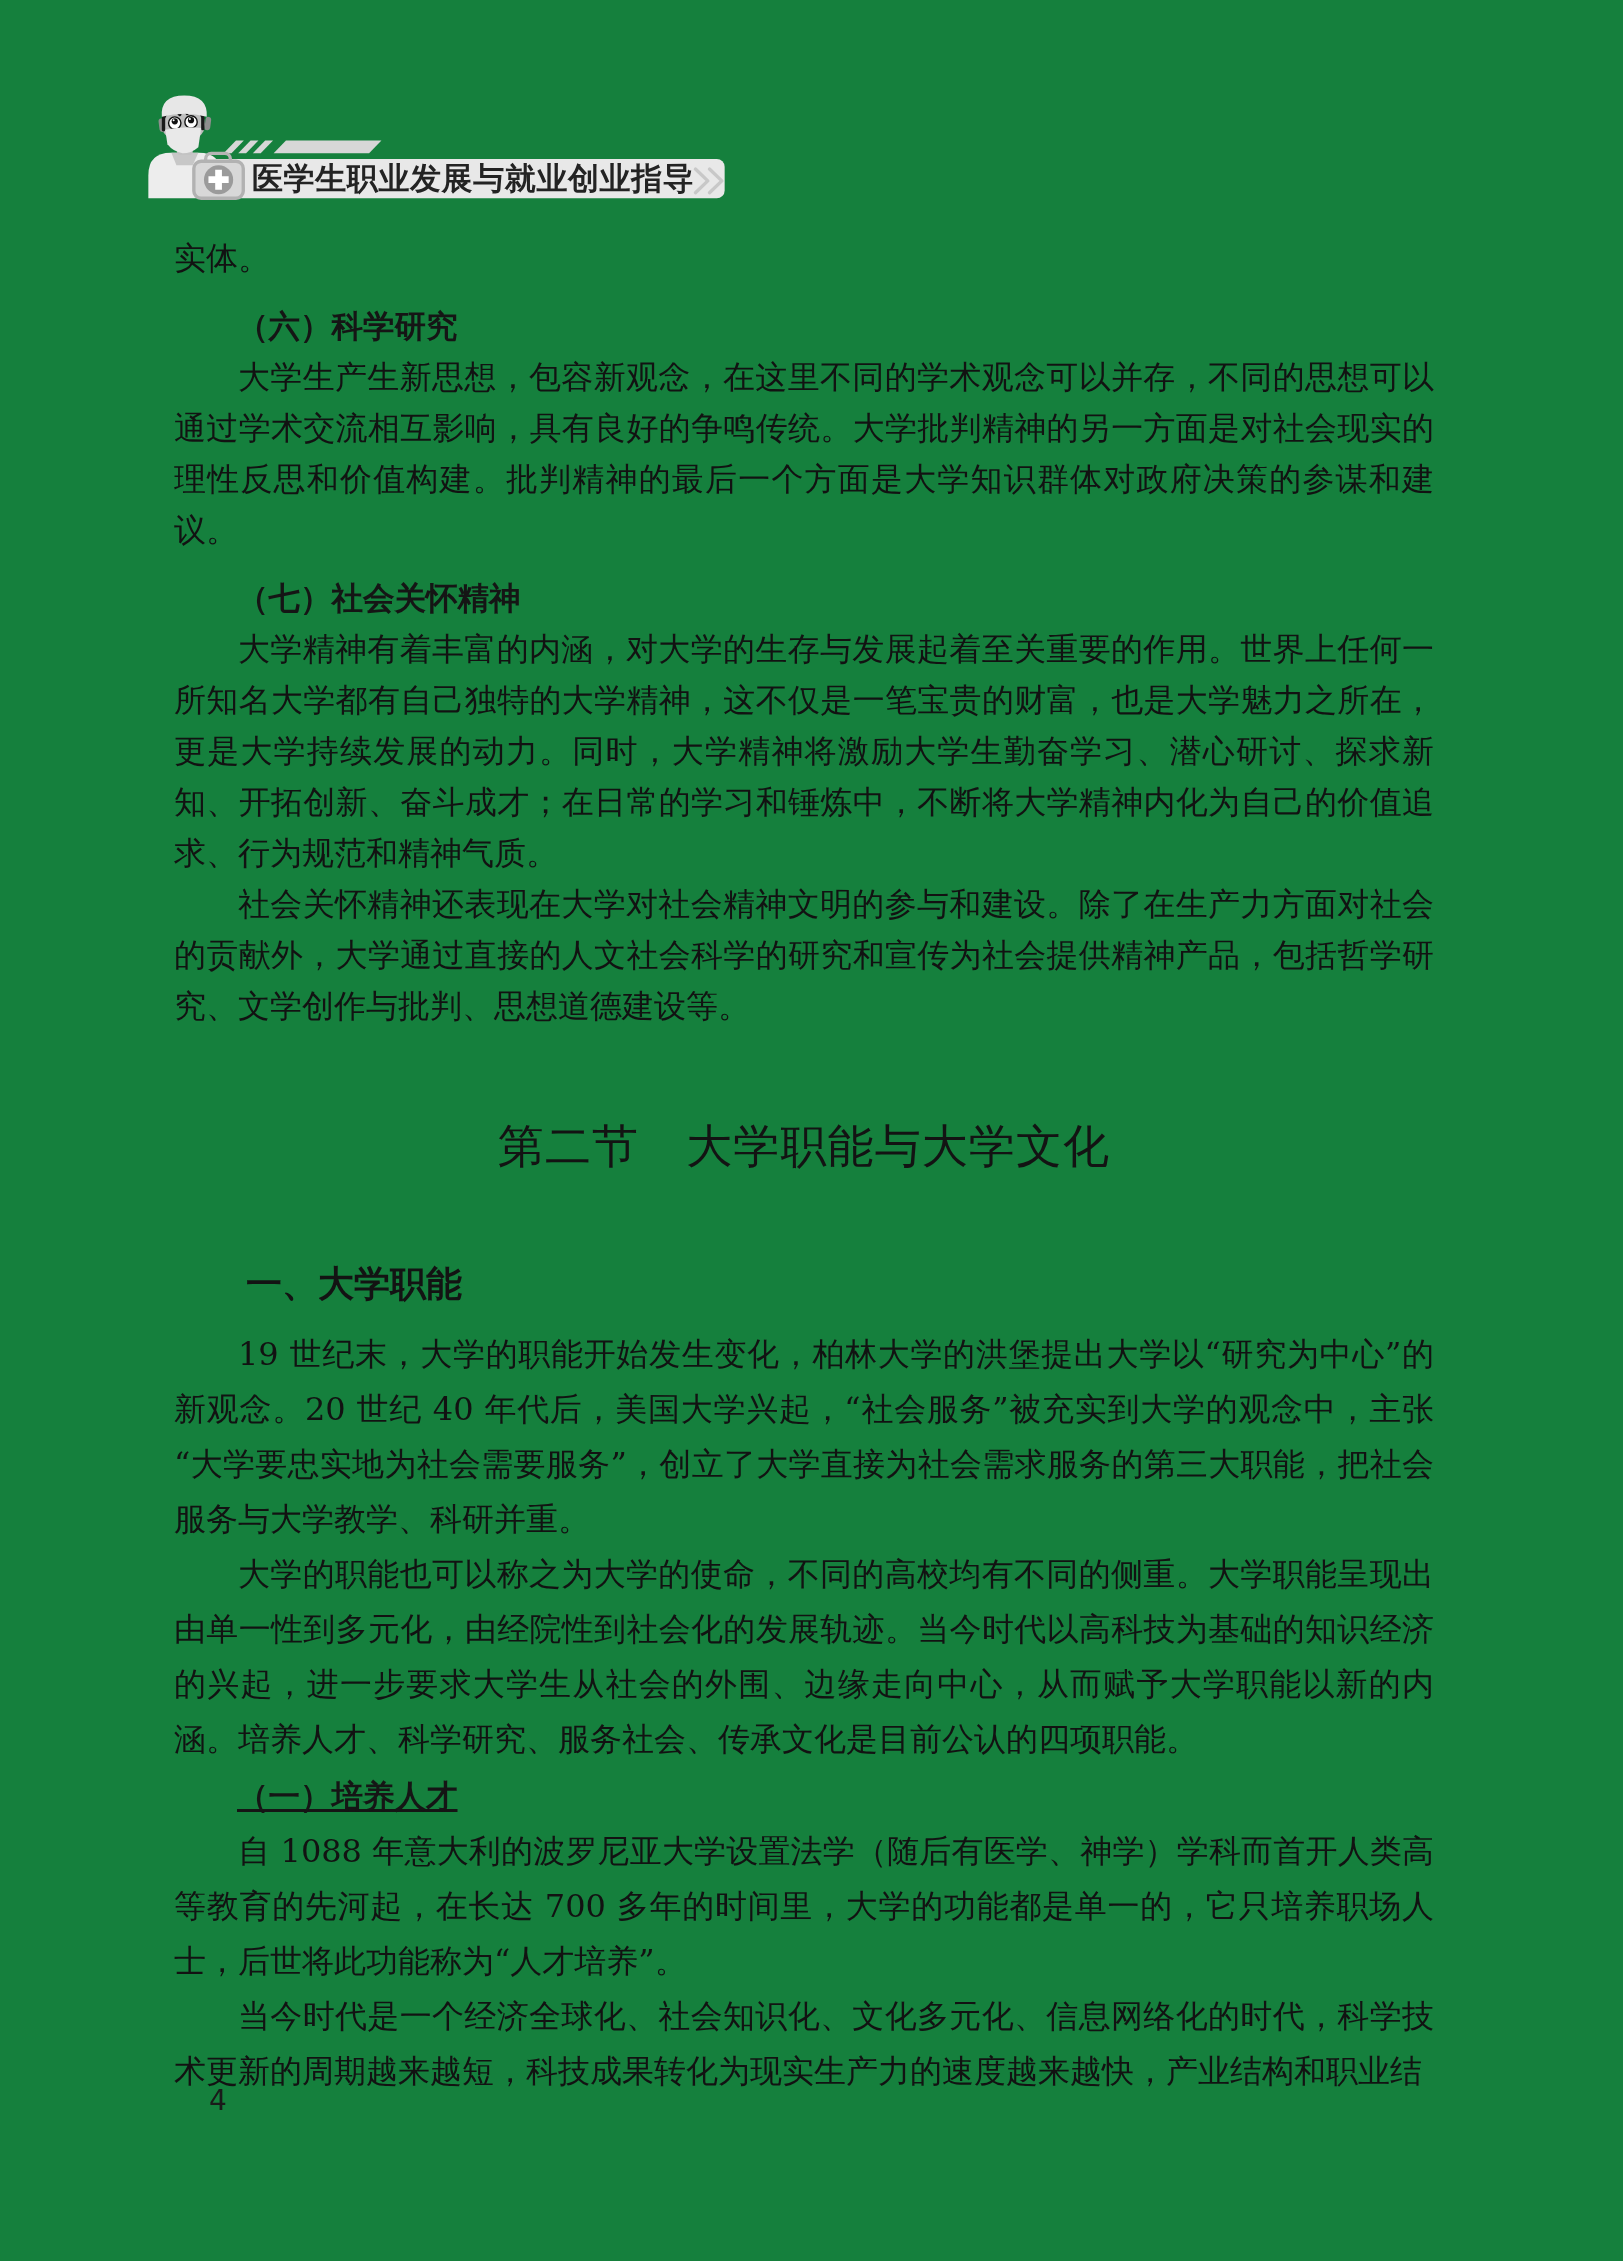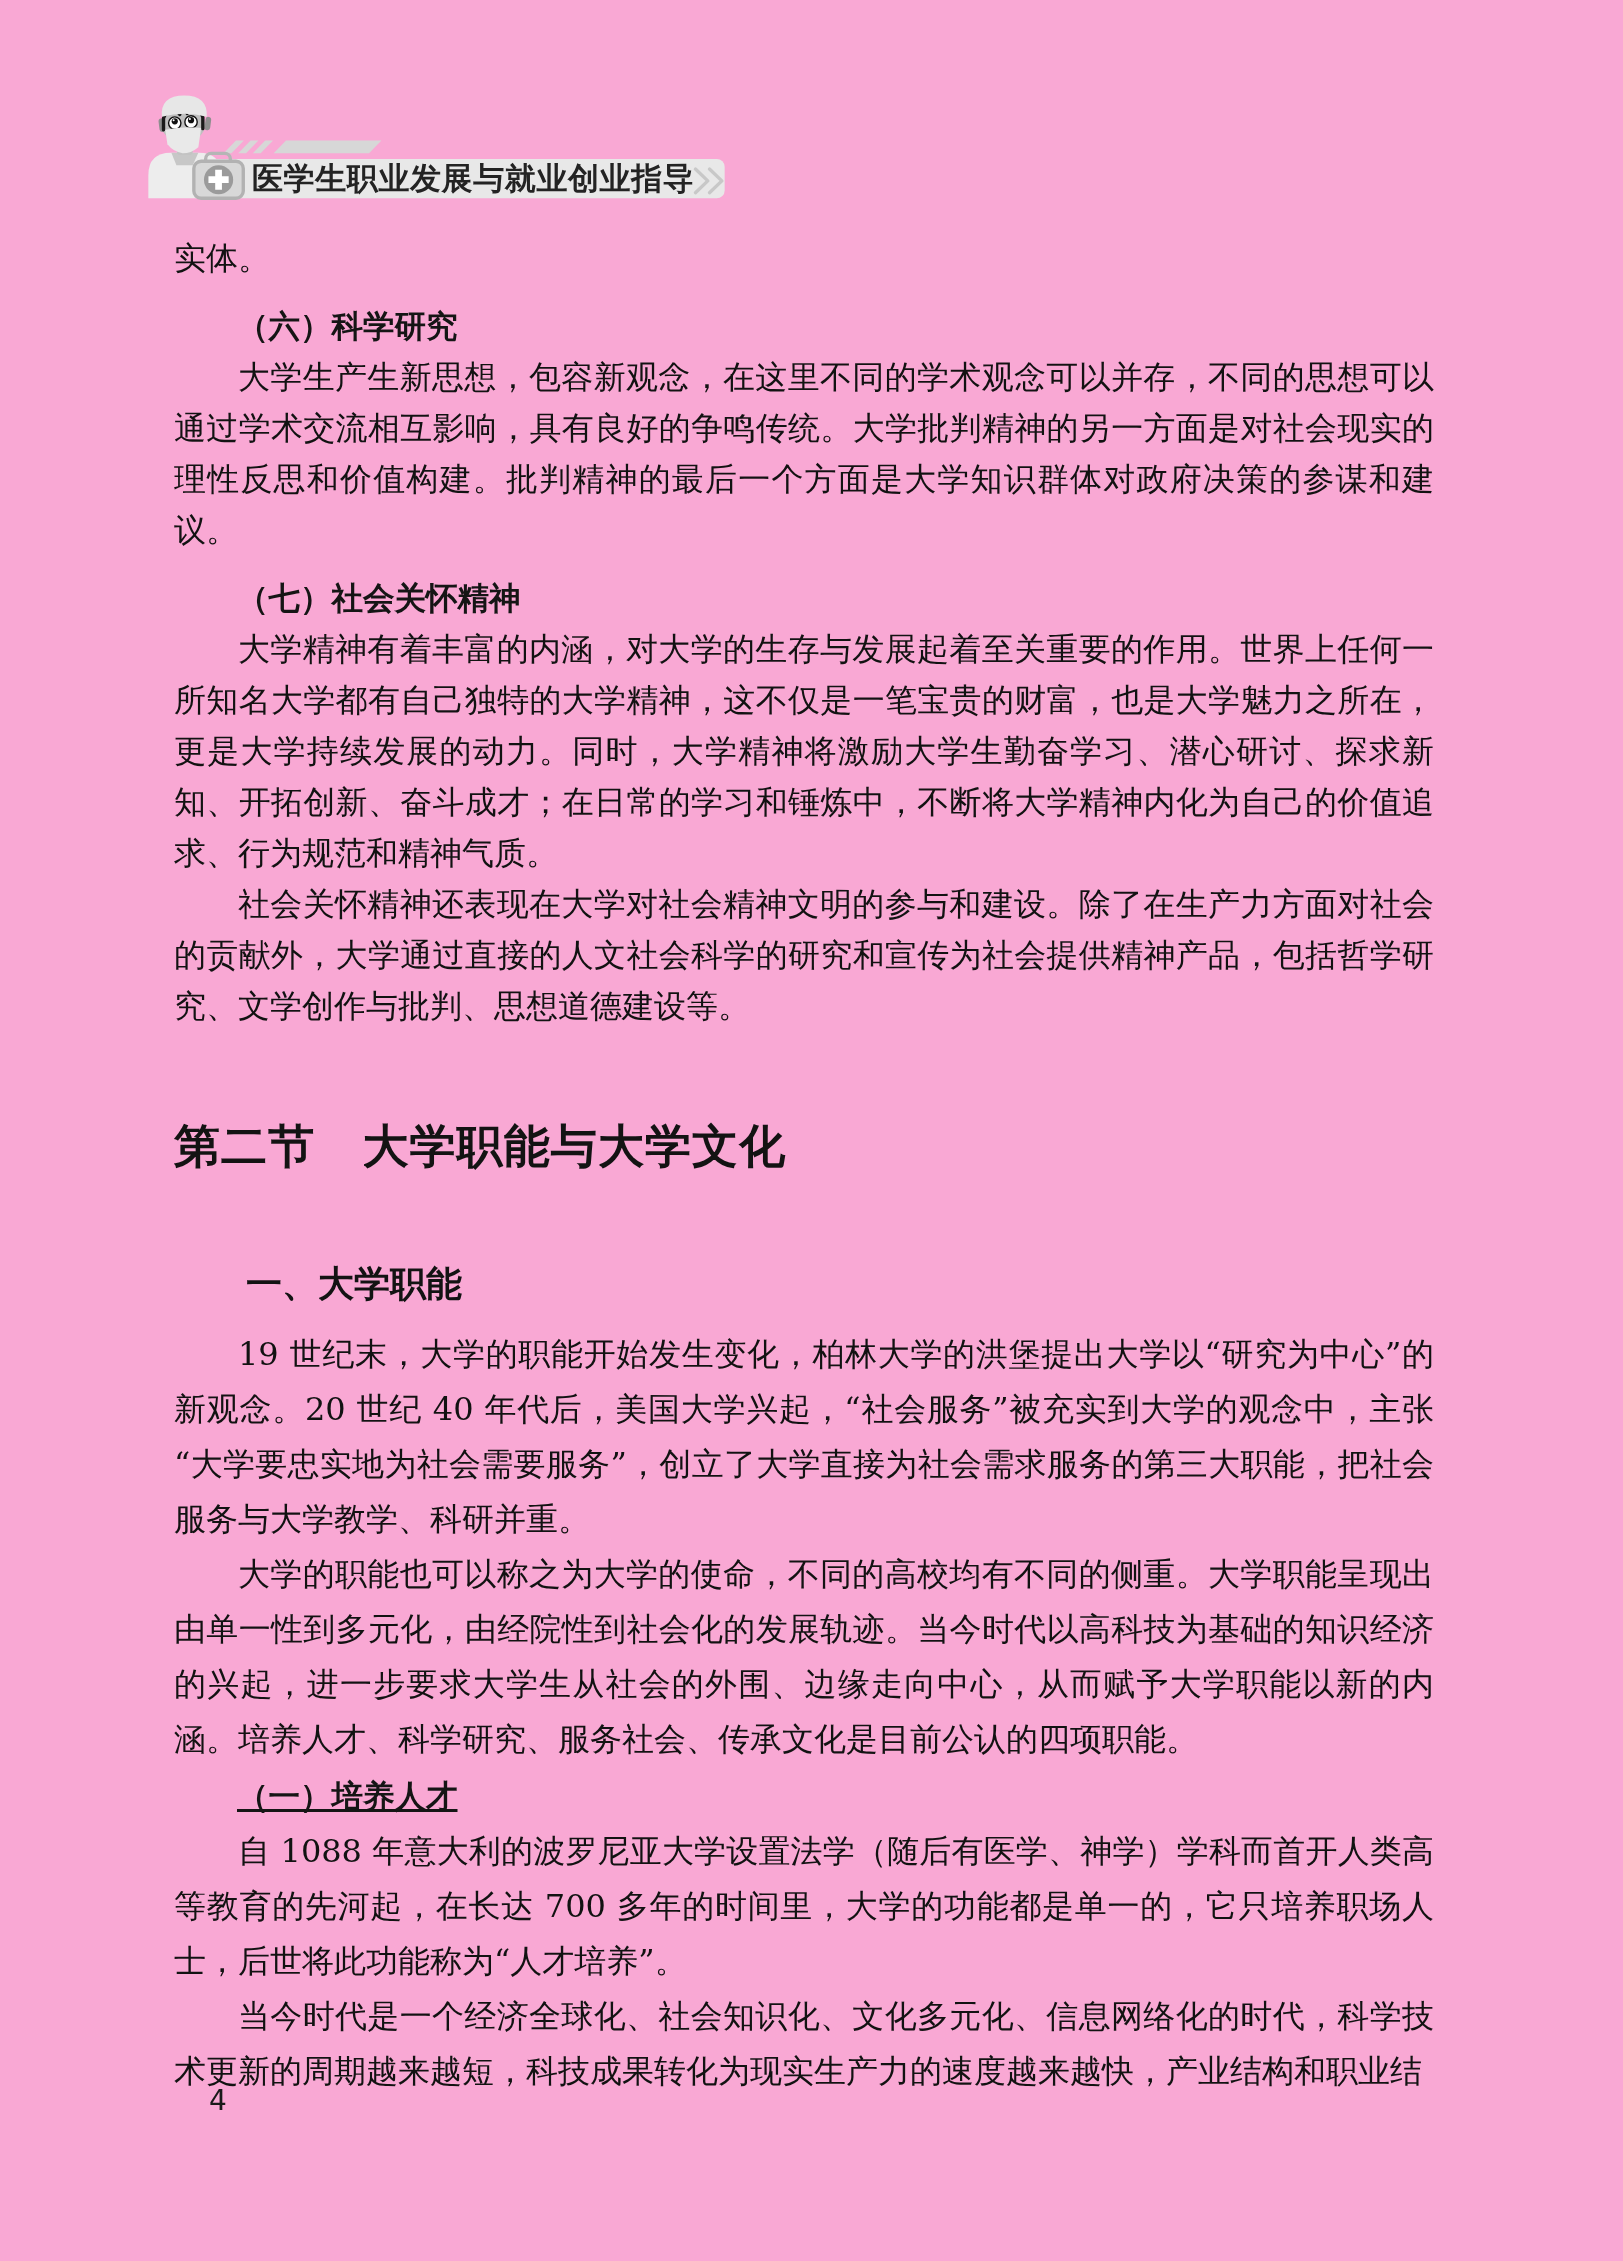--- a/index.html
+++ b/index.html
@@ -1,18 +1,18 @@
 <!DOCTYPE html>
 <html lang="zh" style="font-size:9px"><head>
 <meta charset="utf-8">
 <style>
   html,body { margin:0; padding:0; background:#ffffff; }
   .page {
     position:relative; width:1624px; height:2261px;
-    background:#f9a8d4; overflow:hidden;
+    background:#15803d; overflow:hidden;
     font-family:"DejaVu Serif","Liberation Serif",serif;
     color:#121212;
   }
   
   .header-art { position:absolute; left:0; top:0; }
   .banner-title {
     position:absolute; left:252px; top:158px; height:40px;
     line-height:40px; font-size:31px; font-weight:700;
     letter-spacing:0.6px; color:#232323; white-space:nowrap;
     font-family:"DejaVu Serif","Liberation Serif",serif;
@@ -28,22 +28,22 @@
   .block-upper > p.fragment { margin-top:233px; text-indent:0; }
   .content h3 {
     margin:17px 0 0 0; font-size:31.5px; font-weight:700;
     line-height:inherit; text-indent:2em;
     font-family:"DejaVu Sans","Liberation Sans",sans-serif;
     color:#151515;
   }
   .block-lower h3 { margin-top:2.8px;text-decoration:underline; }
   .block-lower > p:first-child { margin-top:15.7px; }
   .content h1 {
-    margin:82px 0 0 0; font-size:46px; font-weight:700;
-    line-height:65px; text-indent:0;
+    margin:82px 0 0 0; font-size:46px; font-weight:400;
+    line-height:65px; text-align:center; text-indent:0;
     color:#131313; letter-spacing:1.1px;
   }
   .content h2 {
     margin:76px 0 0 0; font-size:36px; font-weight:700;
     line-height:56px; text-indent:2em; color:#131313;
   }
   
   .page-number {
     position:absolute; left:209px; top:2084px;
     font-size:28px; line-height:34px; color:#1a1a1a;

